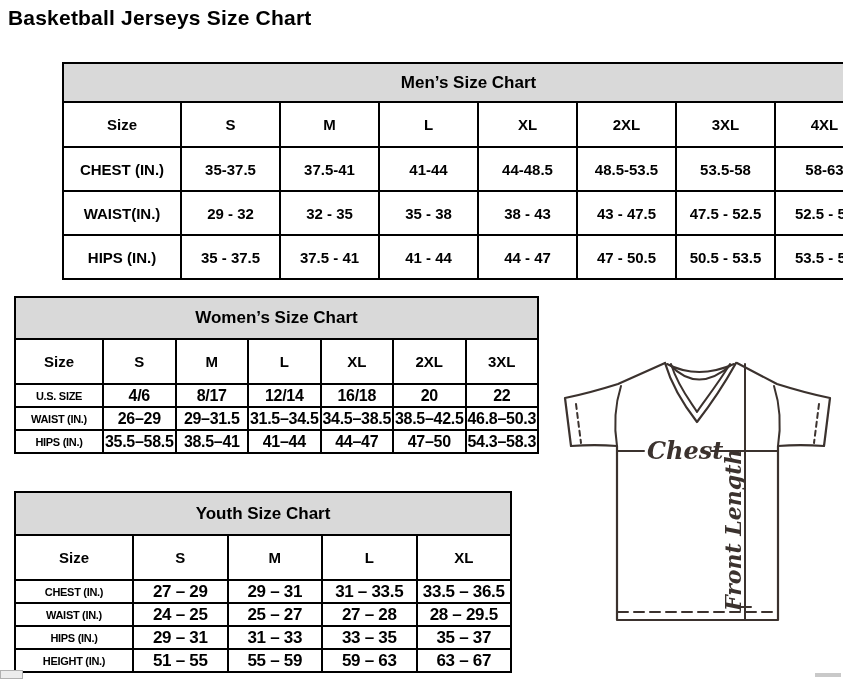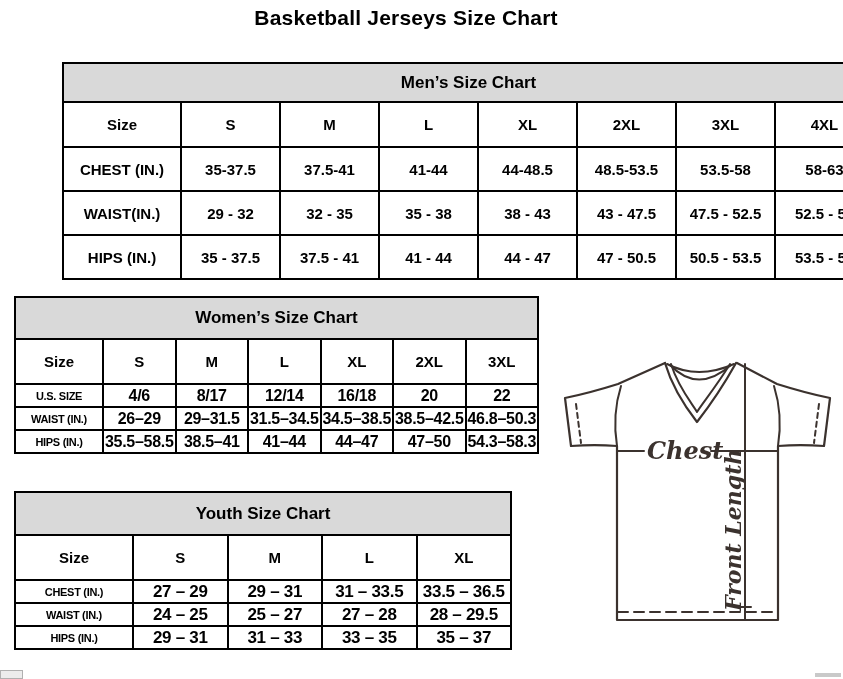--- a/index.html
+++ b/index.html
@@ -2,21 +2,21 @@
 <html><head>
 <meta charset="utf-8">
 <style>
   html,body{margin:0;padding:0;}
   body{
     width:843px;height:679px;position:relative;background:#ffffff;
     font-family:"Liberation Sans",sans-serif;color:#000;
     overflow:hidden;
   }
   .page-title{
-    position:absolute;top:6px;left:0;width:812px;text-align:center;
+    position:absolute;top:6px;left:8px;width:812px;
     font-size:21px;font-weight:bold;letter-spacing:0.2px;
   }
   table.size-table{
     position:absolute;border-collapse:collapse;table-layout:fixed;
     border:2px solid #000;
   }
   table.size-table td{
     border:2px solid #000;text-align:center;vertical-align:middle;
     font-weight:bold;padding:0;overflow:hidden;white-space:nowrap;
   }
@@ -196,20 +196,27 @@
     <td>27 – 28</td>
     <td>28 – 29.5</td>
   </tr>
   <tr class="data-row">
     <td class="row-label">HIPS (IN.)</td>
     <td>29 – 31</td>
     <td>31 – 33</td>
     <td>33 – 35</td>
     <td>35 – 37</td>
   </tr>
+  <tr class="data-row">
+    <td class="row-label">HEIGHT (IN.)</td>
+    <td>51 – 55</td>
+    <td>55 – 59</td>
+    <td>59 – 63</td>
+    <td>63 – 67</td>
+  </tr>
   </tbody>
 </table>
 
 <div class="jersey-wrap">
   <svg width="287" height="270" viewBox="0 0 287 270">
     <g fill="none" stroke="#3b322e" stroke-width="2.2" stroke-linejoin="round" stroke-linecap="round">
 
       <path d="M 110,8 L 63,29 C 44,35 25,40 10,43 L 16,91 C 31,90 48,90 62,91 L 62,265 L 223,265 L 223,91 C 237,90 254,90 269,91 L 275,43 C 260,40 241,35 222,29 L 182,8"></path>
 
       <path stroke-width="2" d="M 112,9 Q 143,25 179,9"></path>

